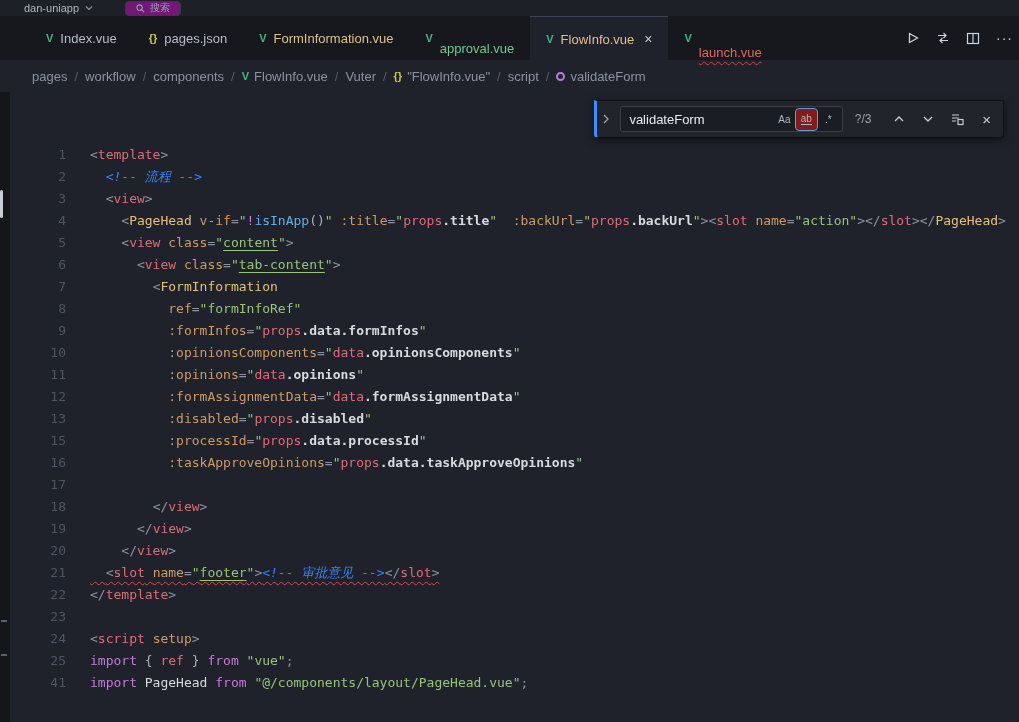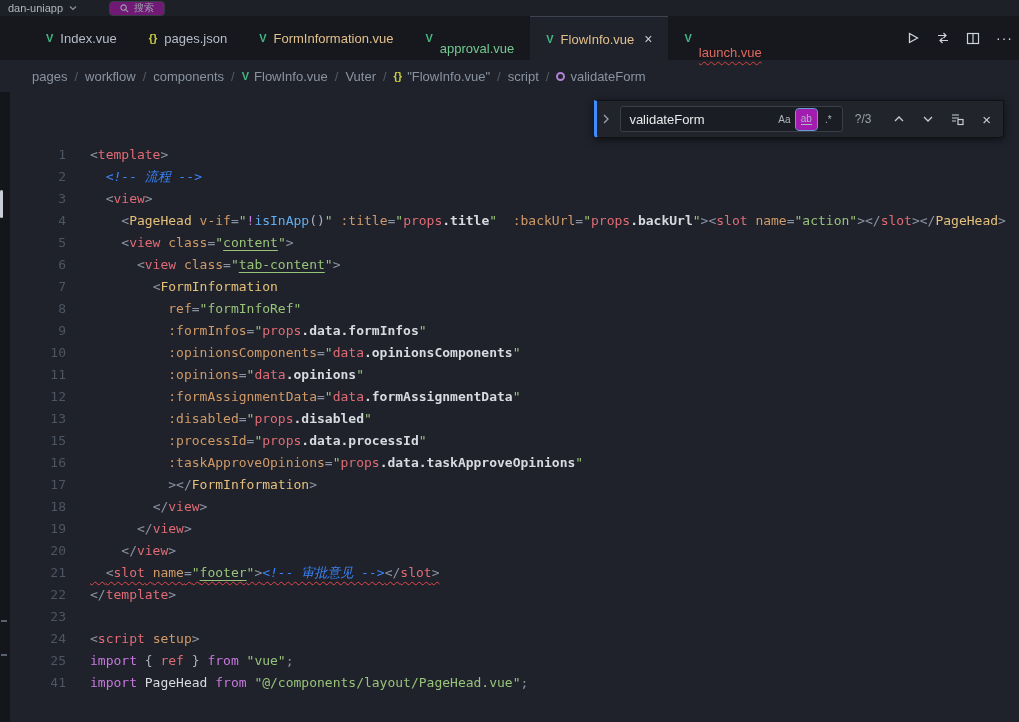--- a/index.html
+++ b/index.html
@@ -1,19 +1,19 @@
 <!DOCTYPE html>
 <html><head>
 <meta charset="utf-8">
 <style>
   html,body{margin:0;padding:0;background:#000;}
   .window{position:relative;width:1019px;height:722px;overflow:hidden;background:#1f222b;font-family:"Liberation Sans",sans-serif;}
 
   
-  .titlebar{height:16px;background:#1d2026;display:flex;align-items:center;padding-left:8px;gap:6px;}
+  .titlebar{height:16px;background:#1d2026;display:flex;align-items:center;padding-left:24px;gap:6px;}
   .tb-project{font-size:11px;color:#aeb6c2;}
   .tb-search{margin-left:26px;display:flex;align-items:center;gap:5px;background:#701a75;border:1px solid #373c44;border-radius:4px;height:13px;padding:0 10px;}
   .tb-search span{font-size:10px;color:#98a0ab;}
 
   
   .tabstrip{height:44px;background:#16181d;display:flex;align-items:stretch;padding-left:30px;position:relative;}
   .tab{display:flex;align-items:center;gap:7px;padding:0 16px;height:100%;font-size:13px;}
   .tab.active{background:#1f222b;border-top:1px solid #3d4350;}
   .ficon{font-weight:bold;font-size:11px;font-family:"Liberation Sans",sans-serif;}
   .ficon.vue{color:#42b883;}
@@ -62,21 +62,21 @@
   .tok-id{color:#d7dae0;}
   .tok-cm{color:#3b82f6;font-style:italic;}
 
   
   .find-widget{position:absolute;top:8px;right:15px;width:410px;height:38px;background:#21242b;border:1px solid #101216;border-left:3px solid #3f8cff;border-radius:0 0 4px 4px;box-shadow:0 2px 8px rgba(0,0,0,.55);display:flex;align-items:center;gap:8px;padding:0 6px 0 2px;box-sizing:border-box;}
   .find-chevron{color:#9aa2ad;display:flex;align-items:center;width:14px;justify-content:center;}
   .find-input{display:flex;align-items:center;background:#1a1d23;border:1px solid #3a3f47;border-radius:3px;height:26px;width:232px;padding:0 3px 0 8px;box-sizing:border-box;}
   .find-query{flex:1;font-size:13px;color:#e8eaed;font-family:"Liberation Sans",sans-serif;}
   .opt{width:21px;height:21px;display:flex;align-items:center;justify-content:center;color:#aeb6c2;font-size:10px;border-radius:3px;margin-left:1px;}
   .opt .uw{border-bottom:1px solid #aeb6c2;}
-  .opt.active{background:#a21caf;outline:1px solid #6b9bd2;}
+  .opt.active{background:#7f1d1d;outline:1px solid #6b9bd2;}
   .find-count{font-size:12px;color:#9aa2ad;margin-left:4px;min-width:26px;}
   .fbtn{width:22px;height:22px;display:flex;align-items:center;justify-content:center;color:#c8cdd5;}
   .fclose{font-size:15px;}
 </style>
 </head>
 <body>
 
 <div class="window">
 
   <div class="titlebar">
@@ -248,21 +248,20 @@
           <div class="cl">
             <span class="ln">15</span>
             <span class="lt"><span class="tok-w">          </span><span class="tok-a">:processId</span><span class="tok-p">=</span><span class="tok-s">"</span><span class="tok-v">props</span><span class="tok-pr">.data.processId</span><span class="tok-s">"</span></span>
           </div>
           <div class="cl">
             <span class="ln">16</span>
             <span class="lt"><span class="tok-w">          </span><span class="tok-a">:taskApproveOpinions</span><span class="tok-p">=</span><span class="tok-s">"</span><span class="tok-v">props</span><span class="tok-pr">.data.taskApproveOpinions</span><span class="tok-s">"</span></span>
           </div>
           <div class="cl">
             <span class="ln">17</span>
-            <span class="lt"><span class="tok-w">          </span><span class="tok-p">&gt;&lt;/</span><span class="tok-c">FormInformation</span><span class="tok-p">&gt;</span></span>
           </div>
           <div class="cl">
             <span class="ln">18</span>
             <span class="lt"><span class="tok-w">        </span><span class="tok-p">&lt;/</span><span class="tok-t">view</span><span class="tok-p">&gt;</span></span>
           </div>
           <div class="cl">
             <span class="ln">19</span>
             <span class="lt"><span class="tok-w">      </span><span class="tok-p">&lt;/</span><span class="tok-t">view</span><span class="tok-p">&gt;</span></span>
           </div>
           <div class="cl">

